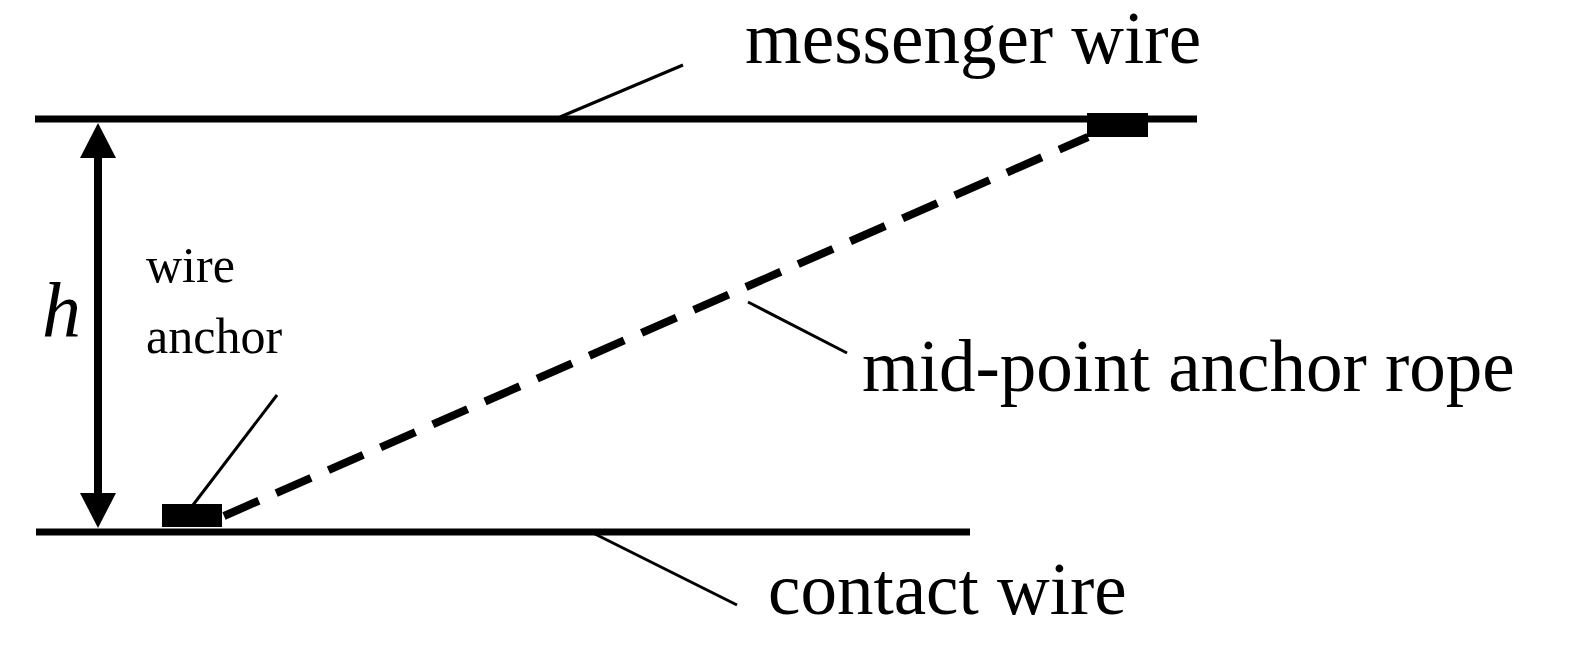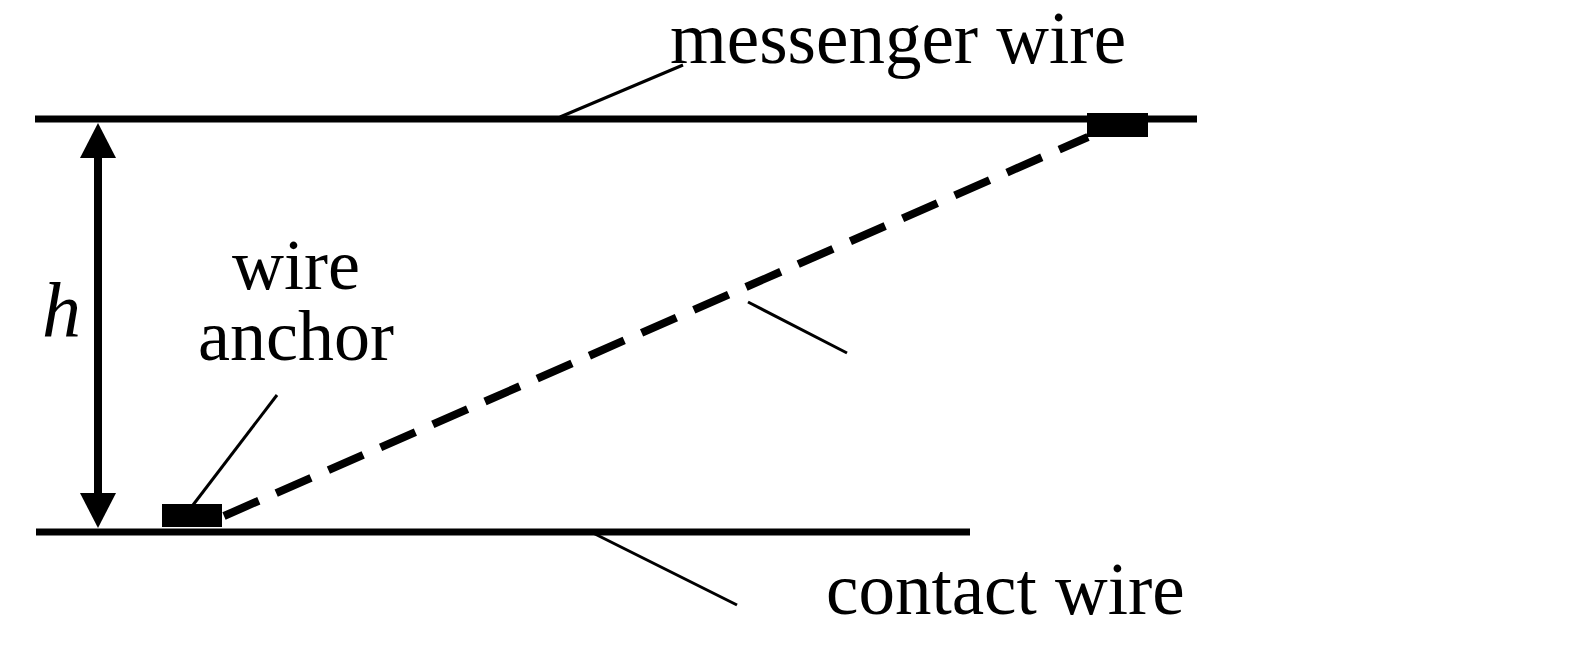--- a/index.html
+++ b/index.html
@@ -30,22 +30,22 @@
   }
   .height-label {
     font-style: italic;
     font-size: 78px;
   }
   .clamp-label-block {
     position: absolute;
     left: 146px;
     top: 230px;
     width: 300px;
-    text-align: center;
-    font-size: 72px;
+    text-align: left;
+    font-size: 50px;
     line-height: 71px;
     white-space: nowrap;
   }
 </style>
 </head>
 <body>
 
 <div id="canvas">
 
   <svg id="diagram-svg" width="1577" height="645" viewBox="0 0 1577 645">
@@ -65,25 +65,26 @@
       <polygon points="98,123 80,158 116,158" fill="#000000"></polygon>
       <polygon points="98,528 80,493 116,493" fill="#000000"></polygon>
     </g>
 
     <line x1="560" y1="117" x2="683" y2="65" stroke="#000000" stroke-width="3"></line>
     <line x1="277" y1="395" x2="193" y2="505" stroke="#000000" stroke-width="3"></line>
     <line x1="748" y1="302" x2="847" y2="353" stroke="#000000" stroke-width="3"></line>
     <line x1="593" y1="533" x2="737" y2="605" stroke="#000000" stroke-width="3"></line>
   </svg>
 
-  <div class="label" style="left:670px; top:2px;">messenger wire</div>
+  <div class="label" style="left:745px; top:2px;">messenger wire</div>
 
   <div class="clamp-label-block">
     <div>wire</div>
     <div>anchor</div>
   </div>
 
+  <div class="label" style="left:862px; top:330px;">mid-point anchor rope</div>
 
-  <div class="label" style="left:826px; top:553px;">contact wire</div>
+  <div class="label" style="left:768px; top:553px;">contact wire</div>
 
   <div class="label height-label" style="left:42px; top:272px;">h</div>
 
 </div>
 
 </body></html>

